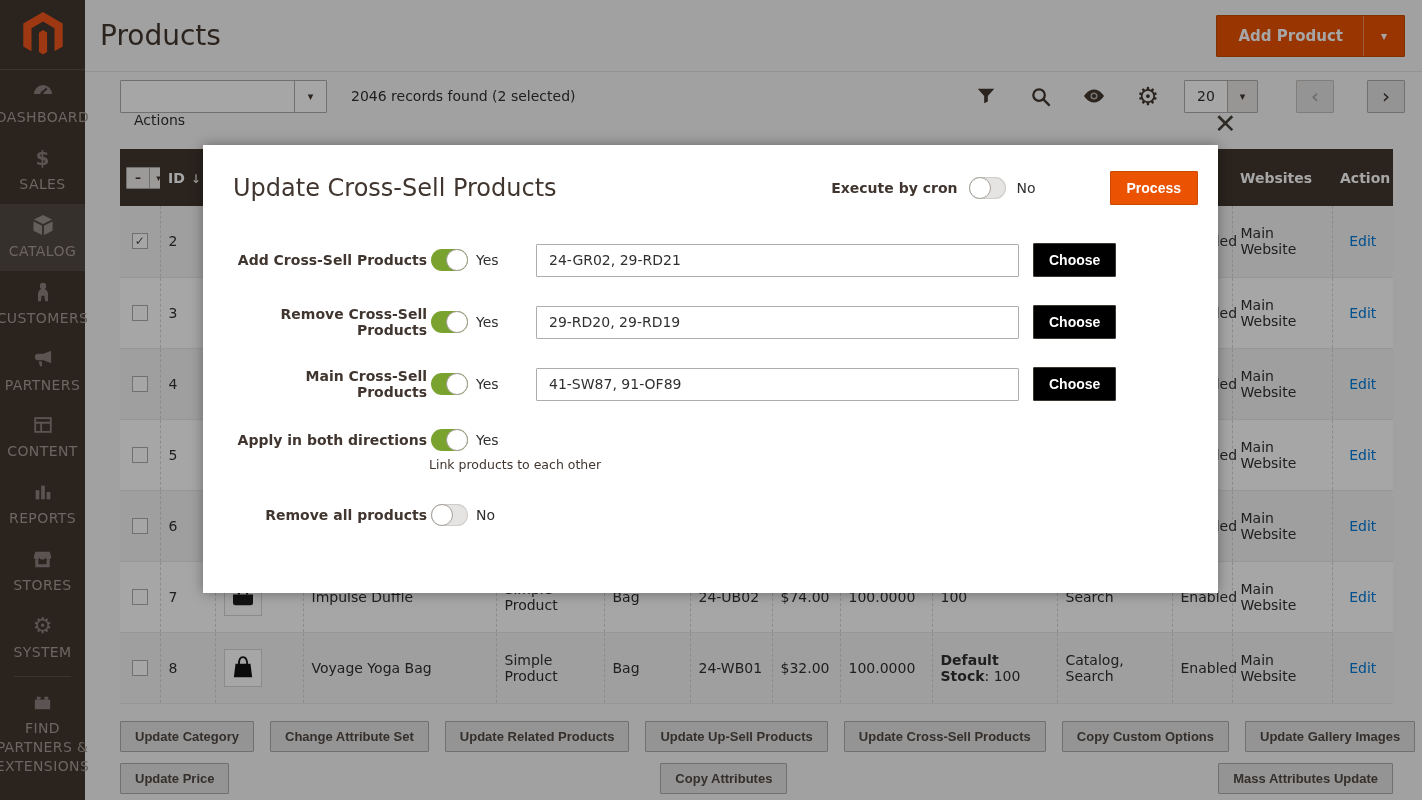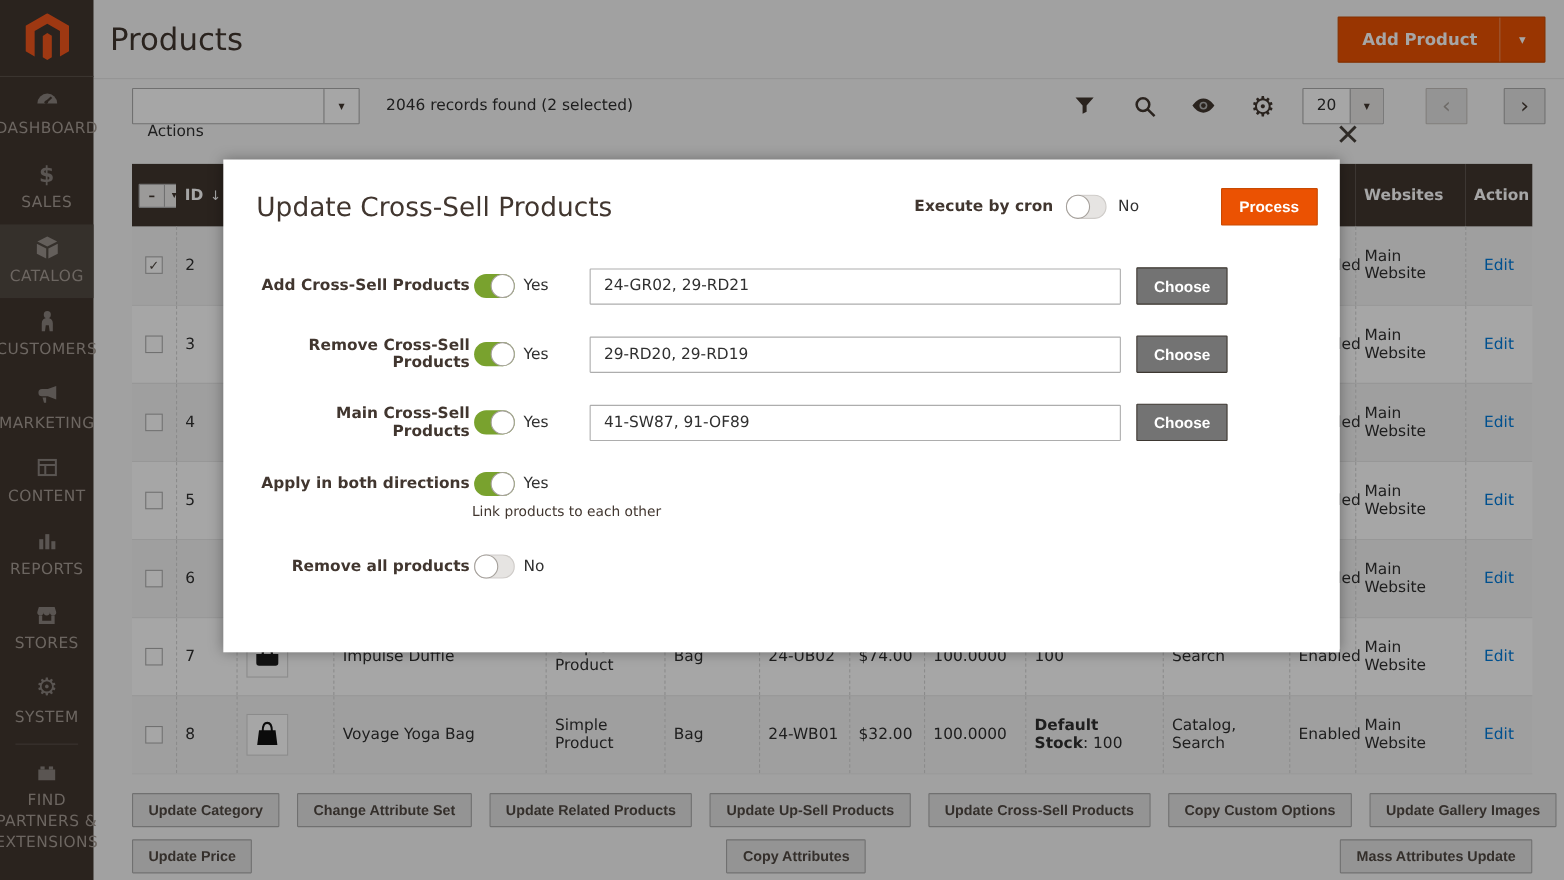--- a/index.html
+++ b/index.html
@@ -76,21 +76,21 @@
   .f-row { display:flex; align-items:center; margin-bottom:28px; }
   .f-label { width:194px; text-align:right; font-size:14px; font-weight:600; color:#41362f; margin-right:4px; }
   .tgl { width:37px; height:22px; border-radius:11px; position:relative; display:inline-block; flex:none; cursor:pointer; }
   .tgl.on { background:#79a22e; }
   .tgl.off { background:#e6e4e2; box-shadow:inset 0 0 0 1px #cfccc9; }
   .tgl .knob { position:absolute; top:0; width:22px; height:22px; border-radius:50%; background:#fff; border:1px solid #a5a09b; }
   .tgl.on .knob { right:0; }
   .tgl.off .knob { left:0; }
   .t-text { margin-left:8px; width:60px; font-size:14px; color:#303030; }
   .f-input { width:483px; height:33px; border:1px solid #adadad; padding:0 12px; font-size:14px; color:#303030; font-family:"DejaVu Sans","Liberation Sans",sans-serif; border-radius:1px; }
-  .btn-choose { background:#737373; color:#fff; border:1px solid #3d3731; font-weight:600; font-size:14px; padding:8px 15px; margin-left:14px; cursor:pointer; border-radius:1px; }
+  .btn-choose { background:#000000; color:#fff; border:1px solid #3d3731; font-weight:600; font-size:14px; padding:8px 15px; margin-left:14px; cursor:pointer; border-radius:1px; }
   .f-note { margin-left:196px; margin-top:-20px; margin-bottom:26px; font-size:12.5px; color:#41362f; }
   .f-row.apply { margin-bottom:26px; }
   .f-row.removeall { margin-top:32px; }
 
   svg { display:block; }
 </style>
 </head>
 <body>
 
 <div class="sidebar">
@@ -140,21 +140,21 @@
     <span class="nlabel">CUSTOMERS</span>
   </div>
 
   <div class="nav-item">
     <span class="nicon">
       <svg width="23" height="23" viewBox="0 0 24 24" fill="#8a837e">
           <path d="M21 4v13l-8-3.2H7.5A3.3 3.3 0 0 1 7.5 7H13z"></path>
           <path d="M8 15h3.4v5H9.4z"></path>
         </svg>
     </span>
-    <span class="nlabel">MARKETING</span>
+    <span class="nlabel">PARTNERS</span>
   </div>
 
   <div class="nav-item">
     <span class="nicon">
       <svg width="22" height="22" viewBox="0 0 24 24" fill="none" stroke="#8a837e" stroke-width="2">
           <rect x="3.5" y="4.5" width="17" height="15"></rect>
           <path d="M3.5 9.5h17M10 9.5V19.5"></path>
         </svg>
     </span>
     <span class="nlabel">CONTENT</span>

